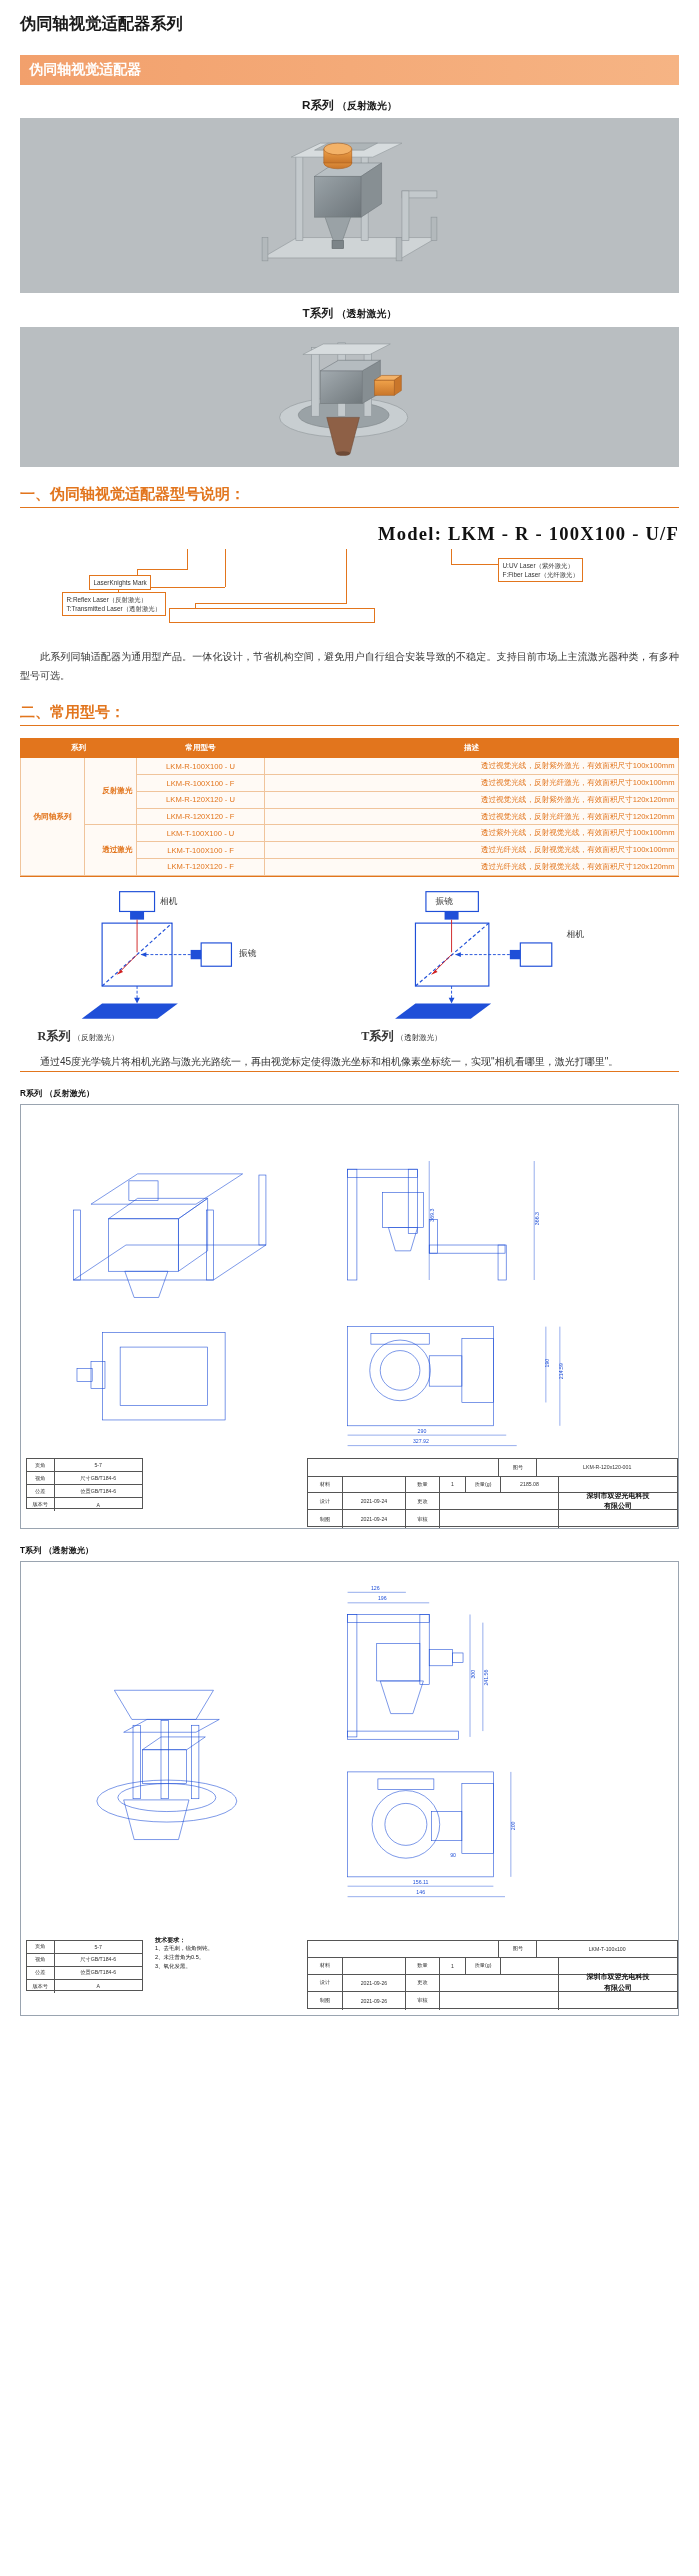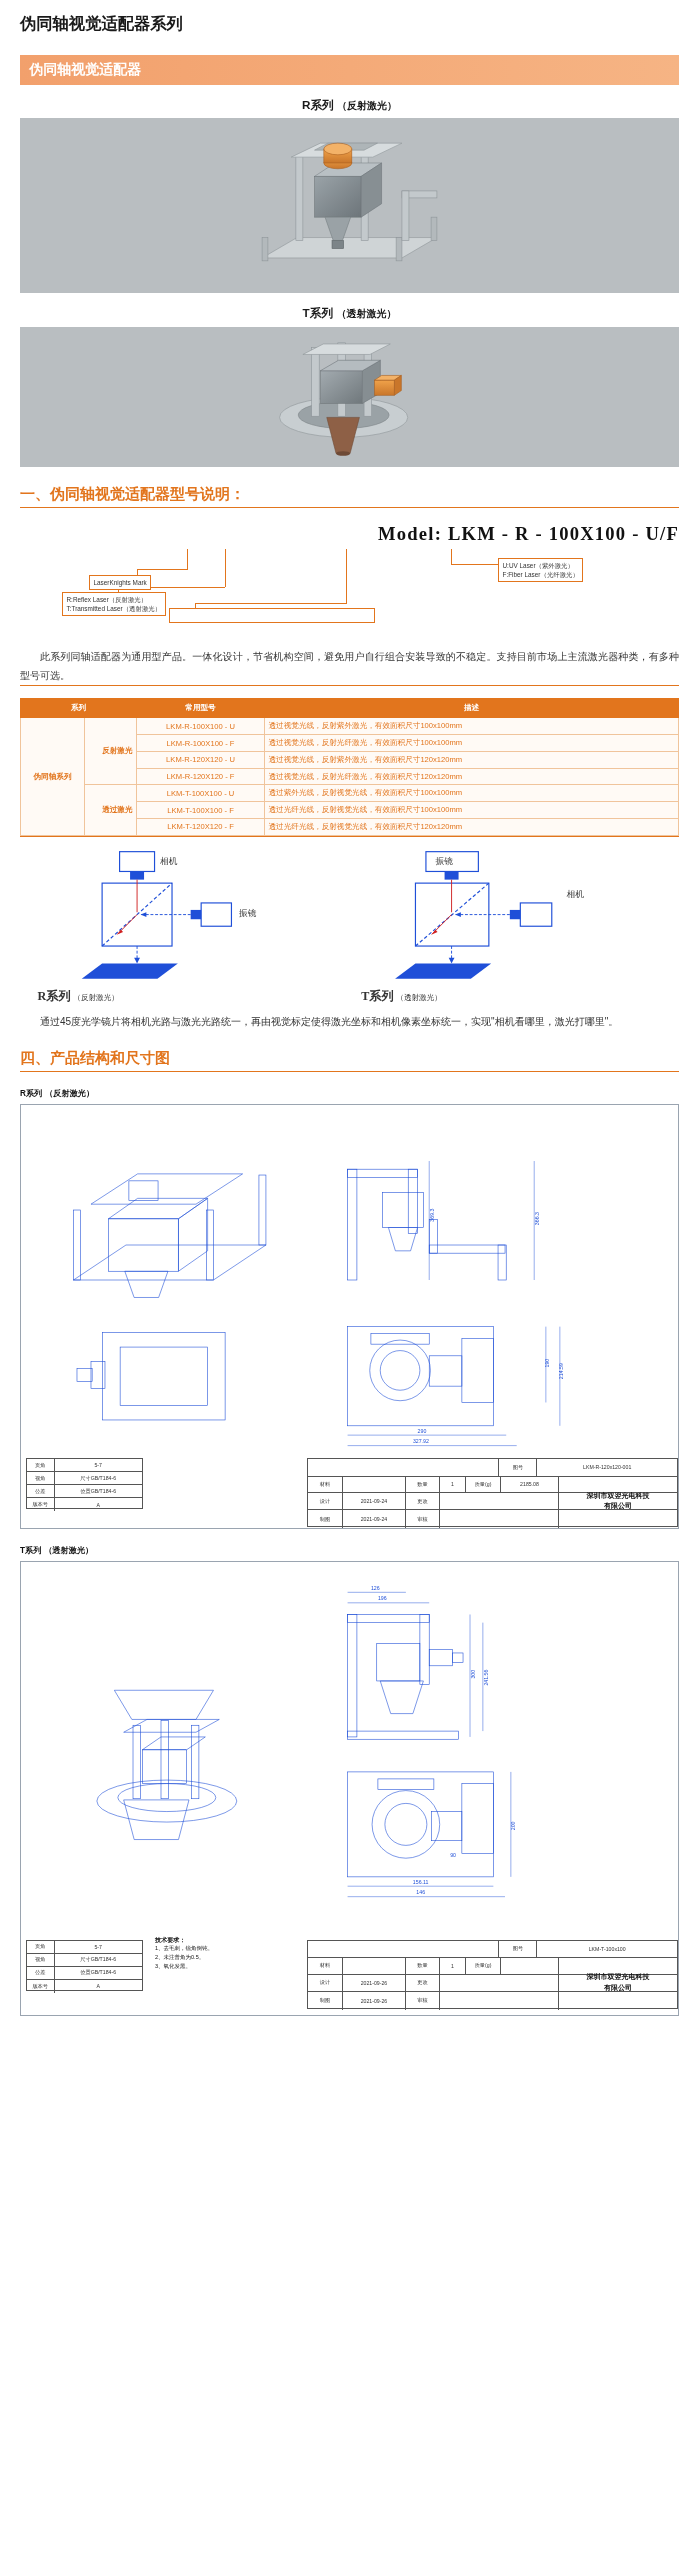--- a/index.html
+++ b/index.html
@@ -74,21 +74,21 @@
     background:#e2751d; color:#fff; font-weight:bold;
     padding:4.1px 2.3px; border:0.6px solid #e2751d; text-align:center;
   }
   table.models td {
     border:0.6px solid #f0c49b; padding:2.9px 3.5px; color:#e2751d;
     background:#fffaf5;
   }
   td.cat-main { text-align:center; font-weight:bold; color:#333; background:#fdf0e3; width:64px;}
   td.cat-sub  { text-align:right; font-weight:bold; color:#e2751d; background:#fdf0e3; width:52px;}
   td.model { text-align:center; width:128px; }
-  td.desc  { text-align:left; padding-left:5.8px; }
+  td.desc  { text-align:right; padding-left:5.8px; }
 
   
   .optic-row { display:flex; margin:10.5px 20px 0 20px; }
   .optic-col { flex:1; position:relative; height:152px; }
   .ocap { text-align:center; margin-top:2.3px; }
   .ocap b { font-size:12.2px; font-family:"Liberation Serif", serif; }
   .ocap span { font-size:7.6px; }
 
   
   .draw-label {
@@ -228,20 +228,21 @@
       <div class="cbox" style="left:42px; top:45px; white-space:pre-line;"><span>R:Reflex Laser（反射激光）
 T:Transmitted Laser（透射激光）</span></div>
       <div class="cbox" style="left:149px; top:61px;">&nbsp;&nbsp;&nbsp;&nbsp;&nbsp;&nbsp;&nbsp;&nbsp;&nbsp;&nbsp;&nbsp;&nbsp;&nbsp;&nbsp;&nbsp;&nbsp;&nbsp;&nbsp;&nbsp;&nbsp;&nbsp;&nbsp;&nbsp;&nbsp;&nbsp;&nbsp;&nbsp;&nbsp;&nbsp;&nbsp;&nbsp;&nbsp;&nbsp;&nbsp;&nbsp;&nbsp;&nbsp;&nbsp;&nbsp;&nbsp;&nbsp;&nbsp;&nbsp;&nbsp;&nbsp;&nbsp;&nbsp;&nbsp;&nbsp;&nbsp;&nbsp;&nbsp;&nbsp;&nbsp;&nbsp;&nbsp;&nbsp;&nbsp;&nbsp;&nbsp;&nbsp;&nbsp;&nbsp;&nbsp;&nbsp;&nbsp;&nbsp;&nbsp;&nbsp;&nbsp;&nbsp;&nbsp;&nbsp;&nbsp;&nbsp;&nbsp;&nbsp;&nbsp;&nbsp;&nbsp;&nbsp;&nbsp;&nbsp;&nbsp;&nbsp;&nbsp;&nbsp;&nbsp;&nbsp;&nbsp;&nbsp;&nbsp;&nbsp;&nbsp;&nbsp;&nbsp;&nbsp;&nbsp;&nbsp;&nbsp;&nbsp;&nbsp;&nbsp;&nbsp;&nbsp;&nbsp;&nbsp;&nbsp;&nbsp;&nbsp;&nbsp;</div>
       <div class="cbox" style="left:478px; top:10.5px; white-space:pre-line;"><span>U:UV Laser（紫外激光）
 F:Fiber Laser（光纤激光）</span></div>
     </div>
   </div>
 
   <div class="para">此系列同轴适配器为通用型产品。一体化设计，节省机构空间，避免用户自行组合安装导致的不稳定。支持目前市场上主流激光器种类，有多种型号可选。</div>
 
+  <div class="sec-h">二、常用型号：</div>
   <div class="sec-rule"></div>
 
   <table class="models">
     <thead>
       <tr>
         <th colspan="2">系列</th>
         <th>常用型号</th>
         <th>描述</th>
       </tr>
     </thead>
@@ -340,21 +341,20 @@
       <div style="position:absolute; left:217px; top:42px; font-size:8.7px;">相机</div>
       <div class="ocap" style="position:absolute; left:11.7px; top:138px;">
         <b>T系列</b>
         <span>（透射激光）</span>
       </div>
     </div>
   </div>
 
   <div class="para" style="">通过45度光学镜片将相机光路与激光光路统一，再由视觉标定使得激光坐标和相机像素坐标统一，实现"相机看哪里，激光打哪里"。</div>
 
-  <div class="sec-h">四、产品结构和尺寸图</div>
   <div class="sec-rule"></div>
 
   <div class="draw-label">
     <span>R系列</span>
     <span>（反射激光）</span>
   </div>
   <div class="drawing" style="height:425px;">
     <svg width="659" height="350" viewBox="0 0 1130 600">
       <g stroke="#1f4fd8" fill="none" stroke-width="1">
 

